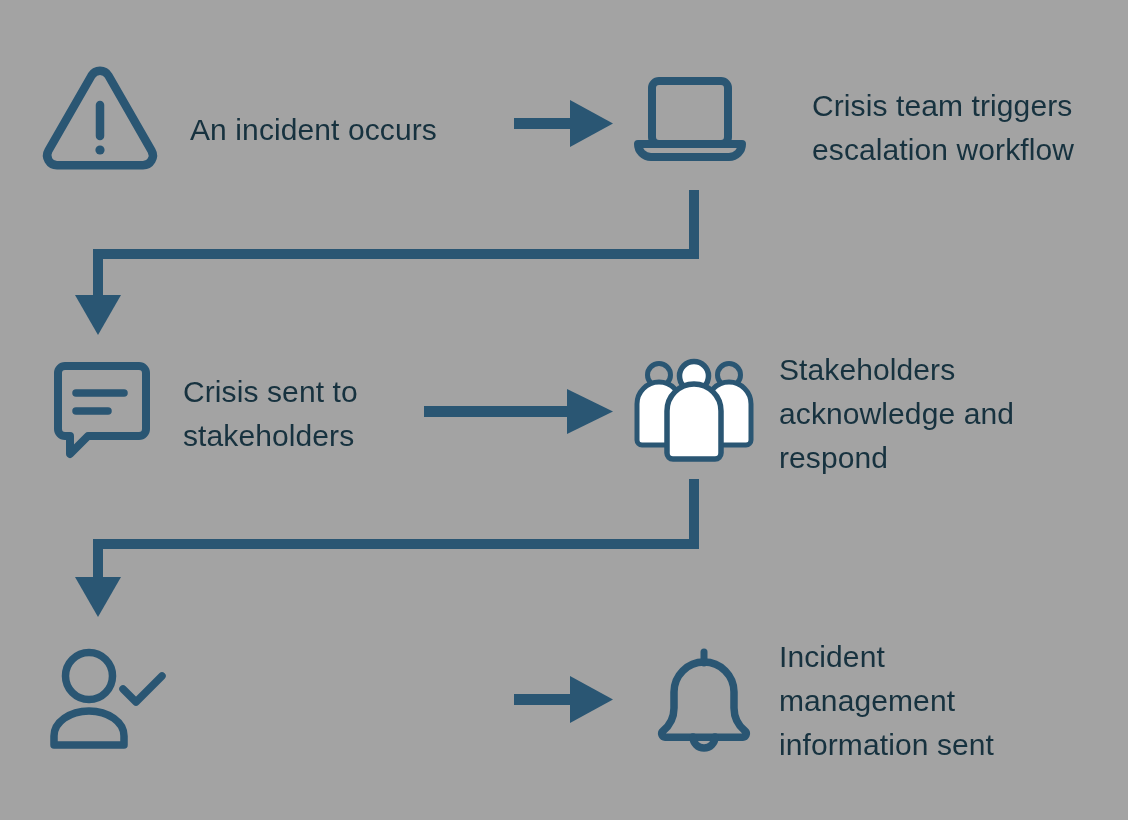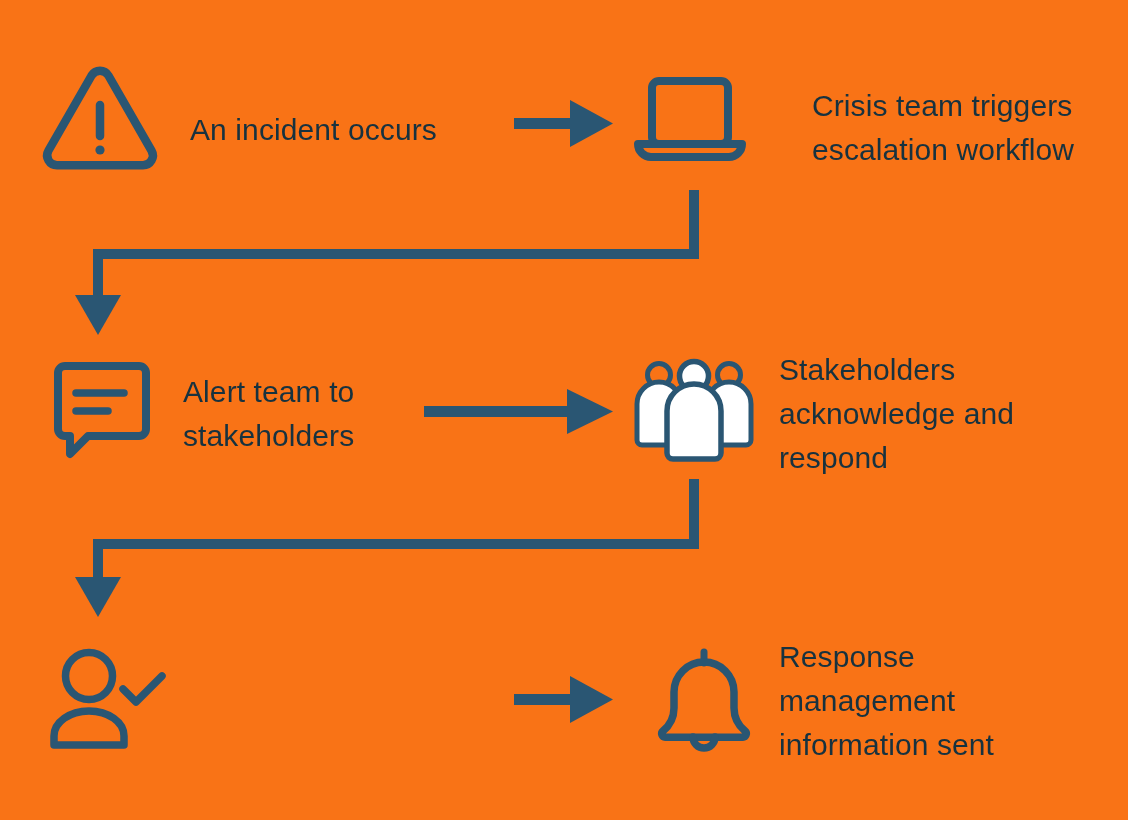--- a/index.html
+++ b/index.html
@@ -8,21 +8,21 @@
     padding: 0;
     background: #ffffff;
   }
   body {
     font-family: "Liberation Sans", "DejaVu Sans", sans-serif;
   }
   #stage {
     position: relative;
     width: 1128px;
     height: 820px;
-    background: #f97316;
+    background: #a3a3a3;
     overflow: hidden;
     text-decoration: underline;
   }
 
   
   .icon-box {
     position: absolute;
     display: block;
   }
   .icon-box svg { display: block; overflow: visible; }
@@ -105,21 +105,21 @@
 escalation workflow</div>
 
   <div class="icon-box" style="left:48px; top:362px; width:108px; height:98px;">
     <svg width="108" height="98" viewBox="0 0 108 98">
       <path d="M10 11 a7 7 0 0 1 7 -7 L91 4 a7 7 0 0 1 7 7 L98 67 a7 7 0 0 1 -7 7 L40 74 L22 92 L22 74 L17 74 a7 7 0 0 1 -7 -7 Z" fill="none" stroke="#2a5673" stroke-width="8" stroke-linejoin="round"></path>
       <line x1="28" y1="31" x2="76" y2="31" stroke="#2a5673" stroke-width="7.5" stroke-linecap="round"></line>
       <line x1="28" y1="49" x2="60" y2="49" stroke="#2a5673" stroke-width="7.5" stroke-linecap="round"></line>
     </svg>
   </div>
 
-  <div class="step-label" style="left:183px; top:370px; width:250px;">Alert team to
+  <div class="step-label" style="left:183px; top:370px; width:250px;">Crisis sent to
 stakeholders</div>
 
   <div class="icon-box" style="left:634px; top:358px; width:120px; height:106px;">
     <svg width="120" height="106" viewBox="0 0 120 106">
 
       <circle cx="25" cy="17" r="11.5" fill="none" stroke="#2a5673" stroke-width="5"></circle>
       <path d="M47 46 a22 22 0 0 0 -44 0 L3 82 a5 5 0 0 0 5 5 L42 87 a5 5 0 0 0 5 -5 Z" fill="#ffffff" stroke="#2a5673" stroke-width="5" stroke-linejoin="round"></path>
 
       <circle cx="95" cy="17" r="11.5" fill="none" stroke="#2a5673" stroke-width="5"></circle>
       <path d="M117 46 a22 22 0 0 0 -44 0 L73 82 a5 5 0 0 0 5 5 L112 87 a5 5 0 0 0 5 -5 Z" fill="#ffffff" stroke="#2a5673" stroke-width="5" stroke-linejoin="round"></path>
@@ -143,17 +143,17 @@
 
 
   <div class="icon-box" style="left:652px; top:646px; width:104px; height:108px;">
     <svg width="104" height="108" viewBox="0 0 104 108">
       <line x1="52" y1="6" x2="52" y2="17" stroke="#2a5673" stroke-width="7" stroke-linecap="round"></line>
       <path d="M52 16 a30 30 0 0 0 -30 30 L22 62 a30 30 0 0 1 -11 23 a3.5 3.5 0 0 0 2.4 6.2 L90.6 91.2 a3.5 3.5 0 0 0 2.4 -6.2 a30 30 0 0 1 -11 -23 L82 46 a30 30 0 0 0 -30 -30 Z" fill="none" stroke="#2a5673" stroke-width="7.5" stroke-linejoin="round"></path>
       <path d="M41 91 a11 11 0 0 0 22 0" fill="none" stroke="#2a5673" stroke-width="7.5" stroke-linecap="round"></path>
     </svg>
   </div>
 
-  <div class="step-label" style="left:779px; top:635px; width:320px;">Response
+  <div class="step-label" style="left:779px; top:635px; width:320px;">Incident
 management
 information sent</div>
 
 </div>
 
 </body></html>

